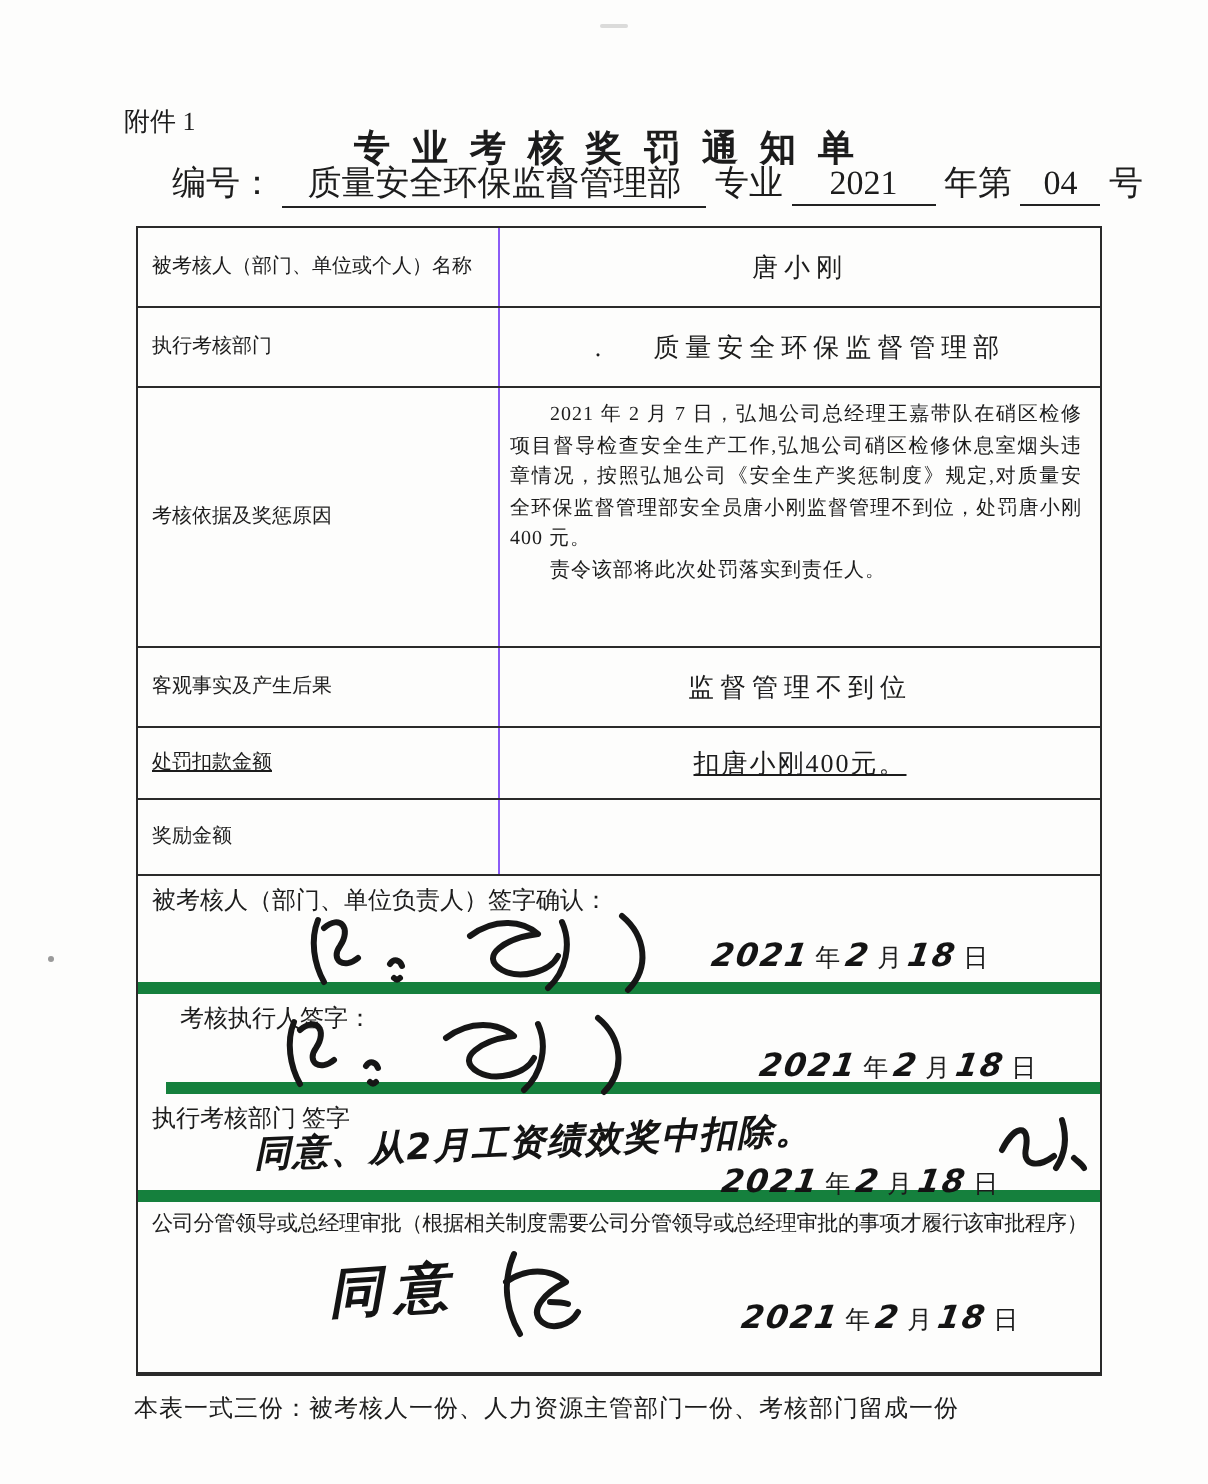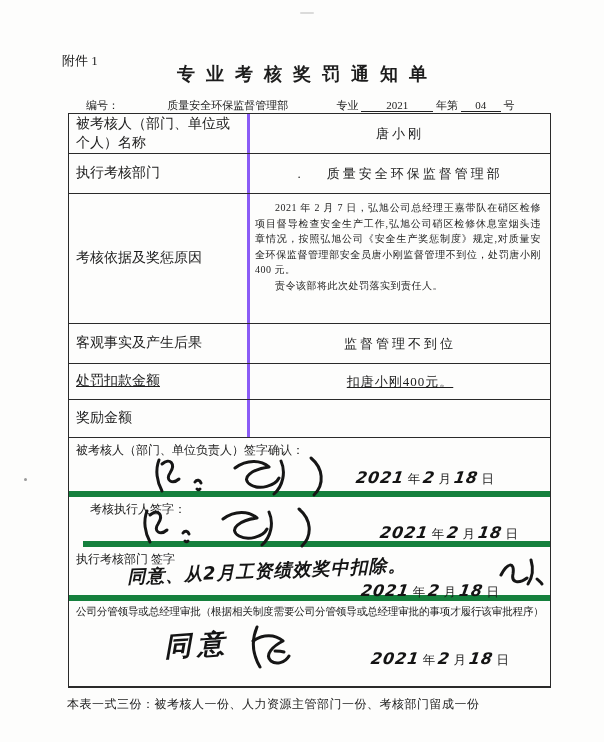--- a/index.html
+++ b/index.html
@@ -6,34 +6,34 @@
   body { background:#e8e8e8; font-family:"Liberation Serif","DejaVu Serif",serif; }
   .page {
     position:relative; width:604px; height:742px; margin:0 auto;
     background:#fdfdfc; color:#1c1c1c; overflow:hidden;
   }
   .attachment { position:absolute; left:62px; top:52px; font-size:13px; }
   .doc-title {
     position:absolute; left:0; right:0; top:62px; text-align:center;
     font-size:18px; font-weight:bold; letter-spacing:11px; text-indent:11px;
   }
-  .number-line { position:absolute; left:86px; top:98px; font-size:11px; white-space:nowrap; }
+  .number-line { position:absolute; left:86px; top:80px; font-size:17px; white-space:nowrap; }
   .u { display:inline-block; border-bottom:1px solid #222; text-align:center; }
   .u-dept { min-width:212px; padding:0 8px; }
   .u-year { min-width:72px; }
   .u-serial { min-width:40px; }
   .sheet {
     position:absolute; left:68px; top:113px; width:483px;
     border:1px solid #2a2a2a; border-bottom-width:2px;
   }
   .row { display:flex; border-bottom:1px solid #2a2a2a; }
   .row:last-child { border-bottom:none; }
   .lcell {
-    width:181px; border-right:3px solid #8b5cf6; padding:2px 4px 2px 7px;
-    display:flex; align-items:center; font-size:14px; line-height:1.35;
+    width:181px; border-right:1px solid #8b5cf6; padding:2px 4px 2px 7px;
+    display:flex; align-items:center; font-size:10px; line-height:1.35;
   }
   .vcell {
     flex:1; display:flex; align-items:center; justify-content:center;
     font-size:13px; letter-spacing:3px; padding:2px 6px;
   }
   .vcell.reason {
     display:block; letter-spacing:0.5px; text-align:justify;
     font-size:10px; line-height:1.56; padding:6px 9px 4px 5px;
   }
   .vcell.reason p { text-indent:2em; }

